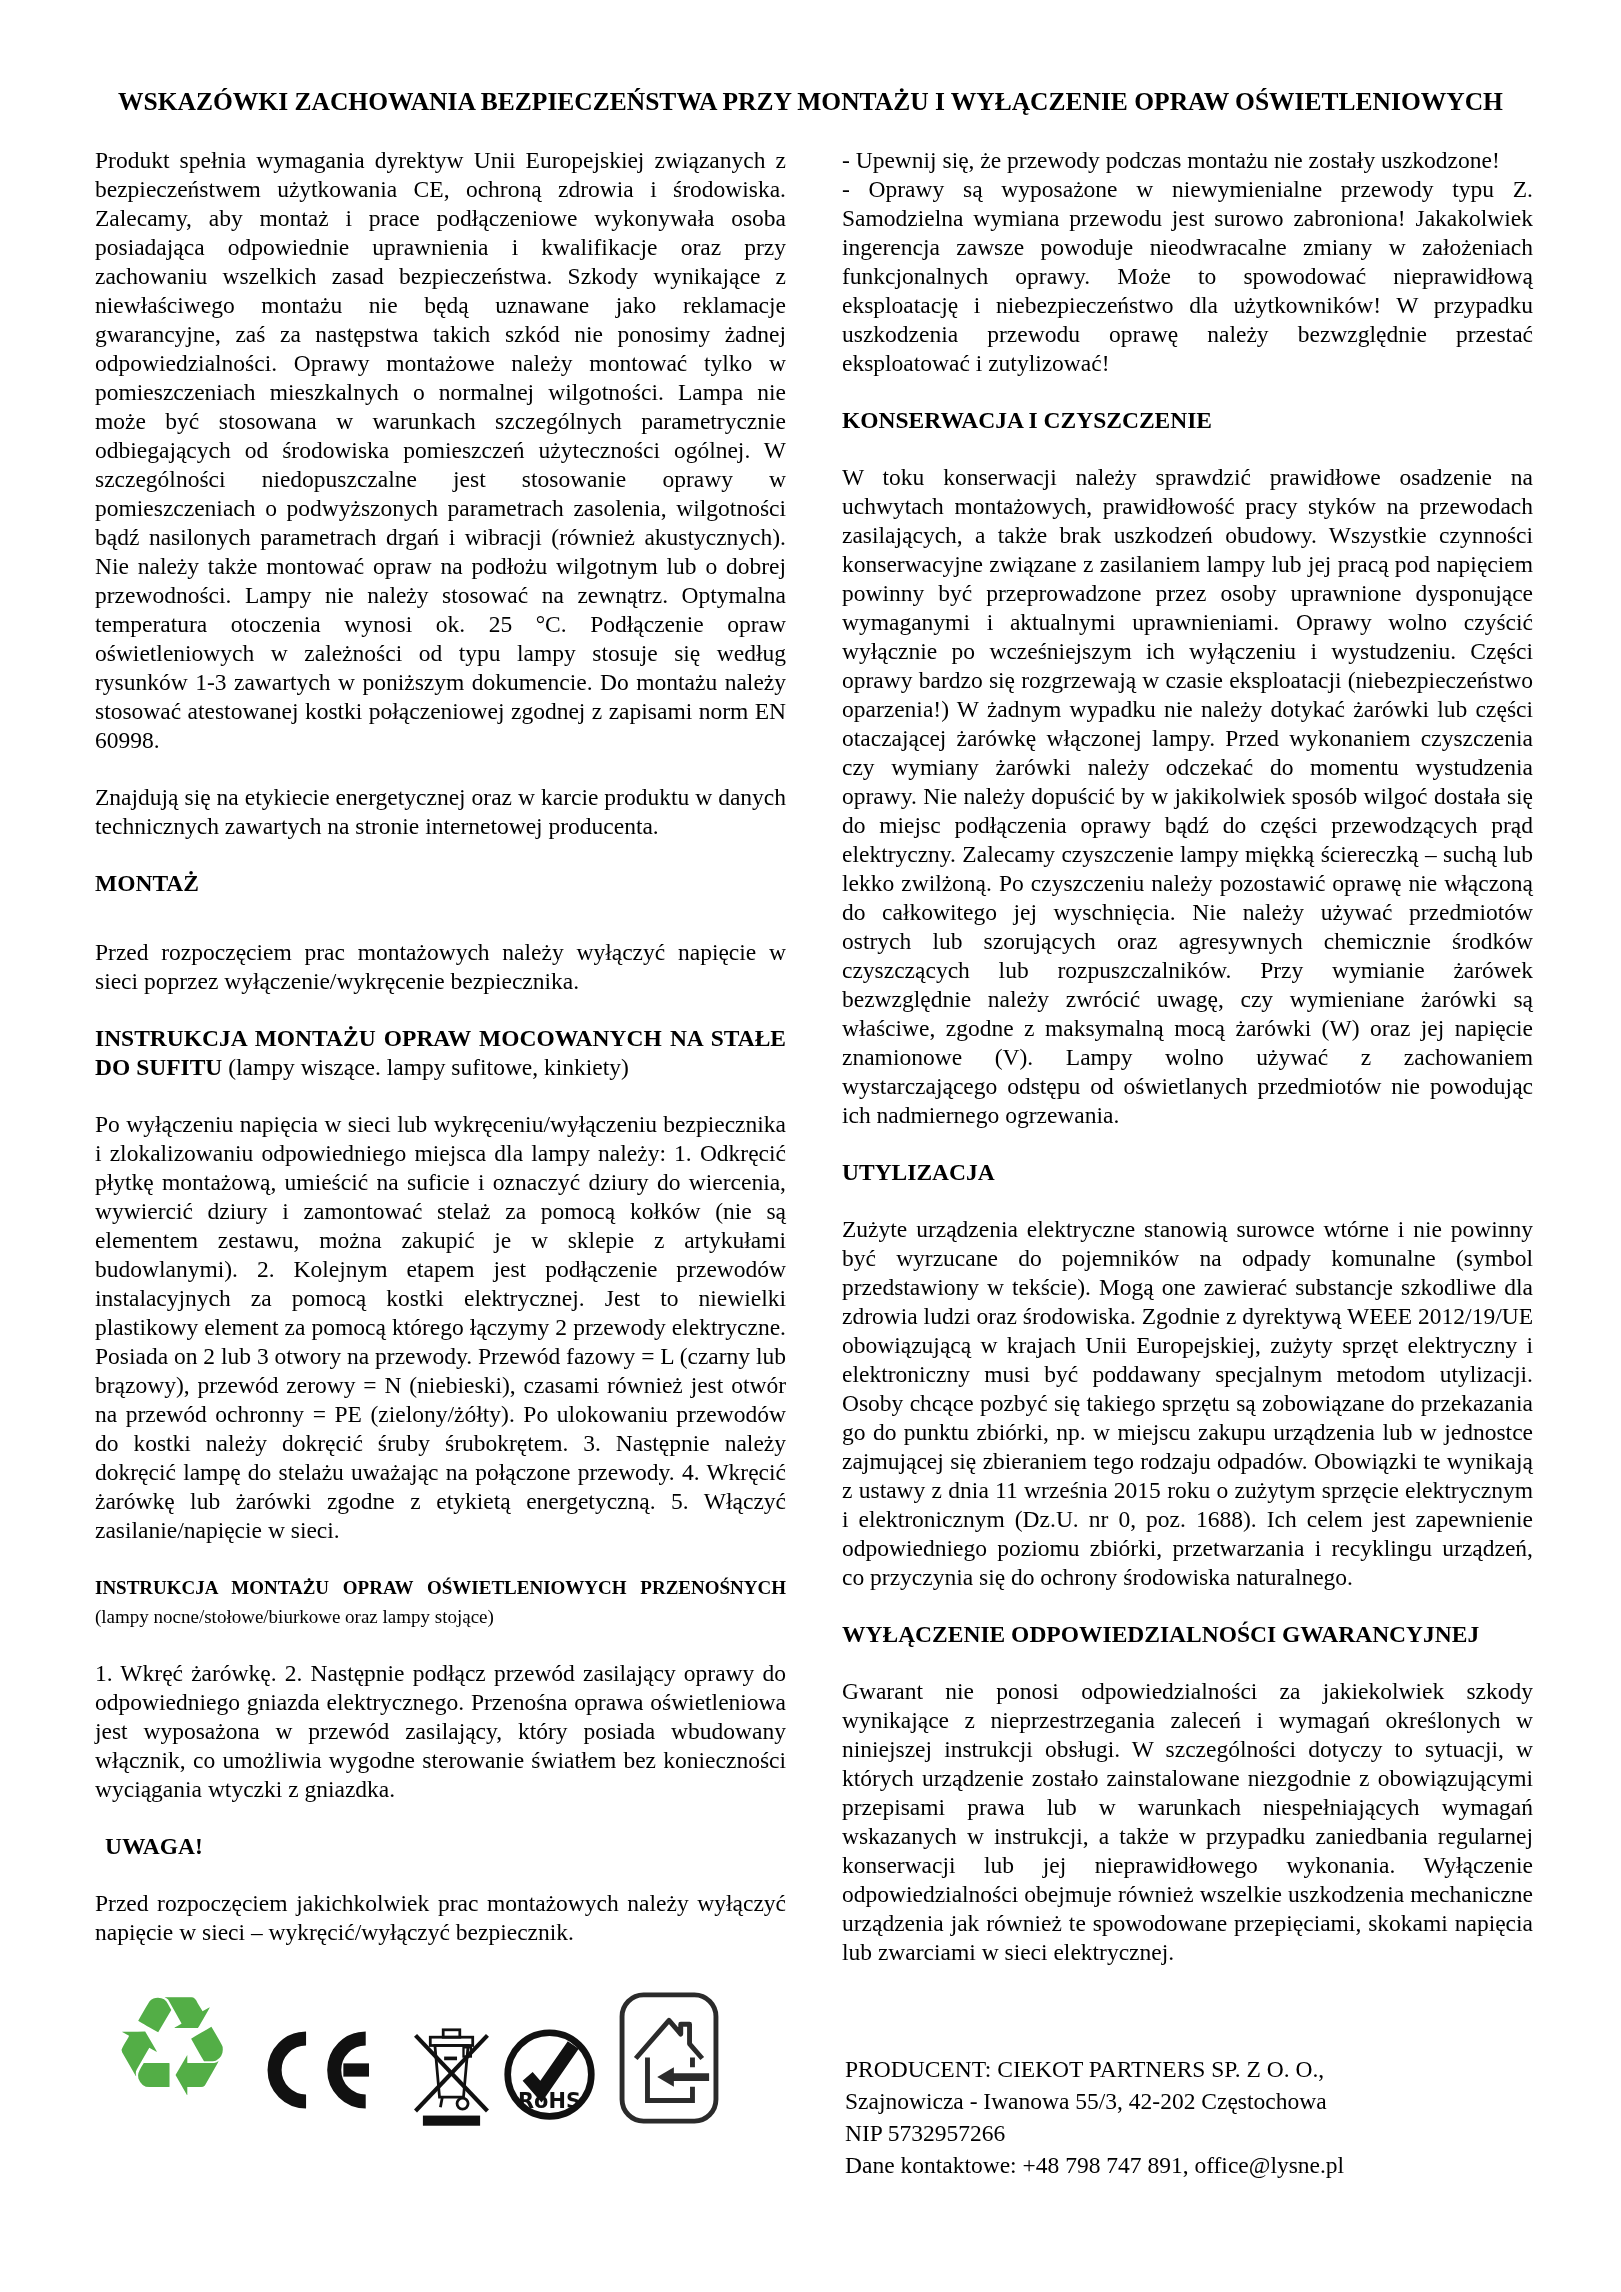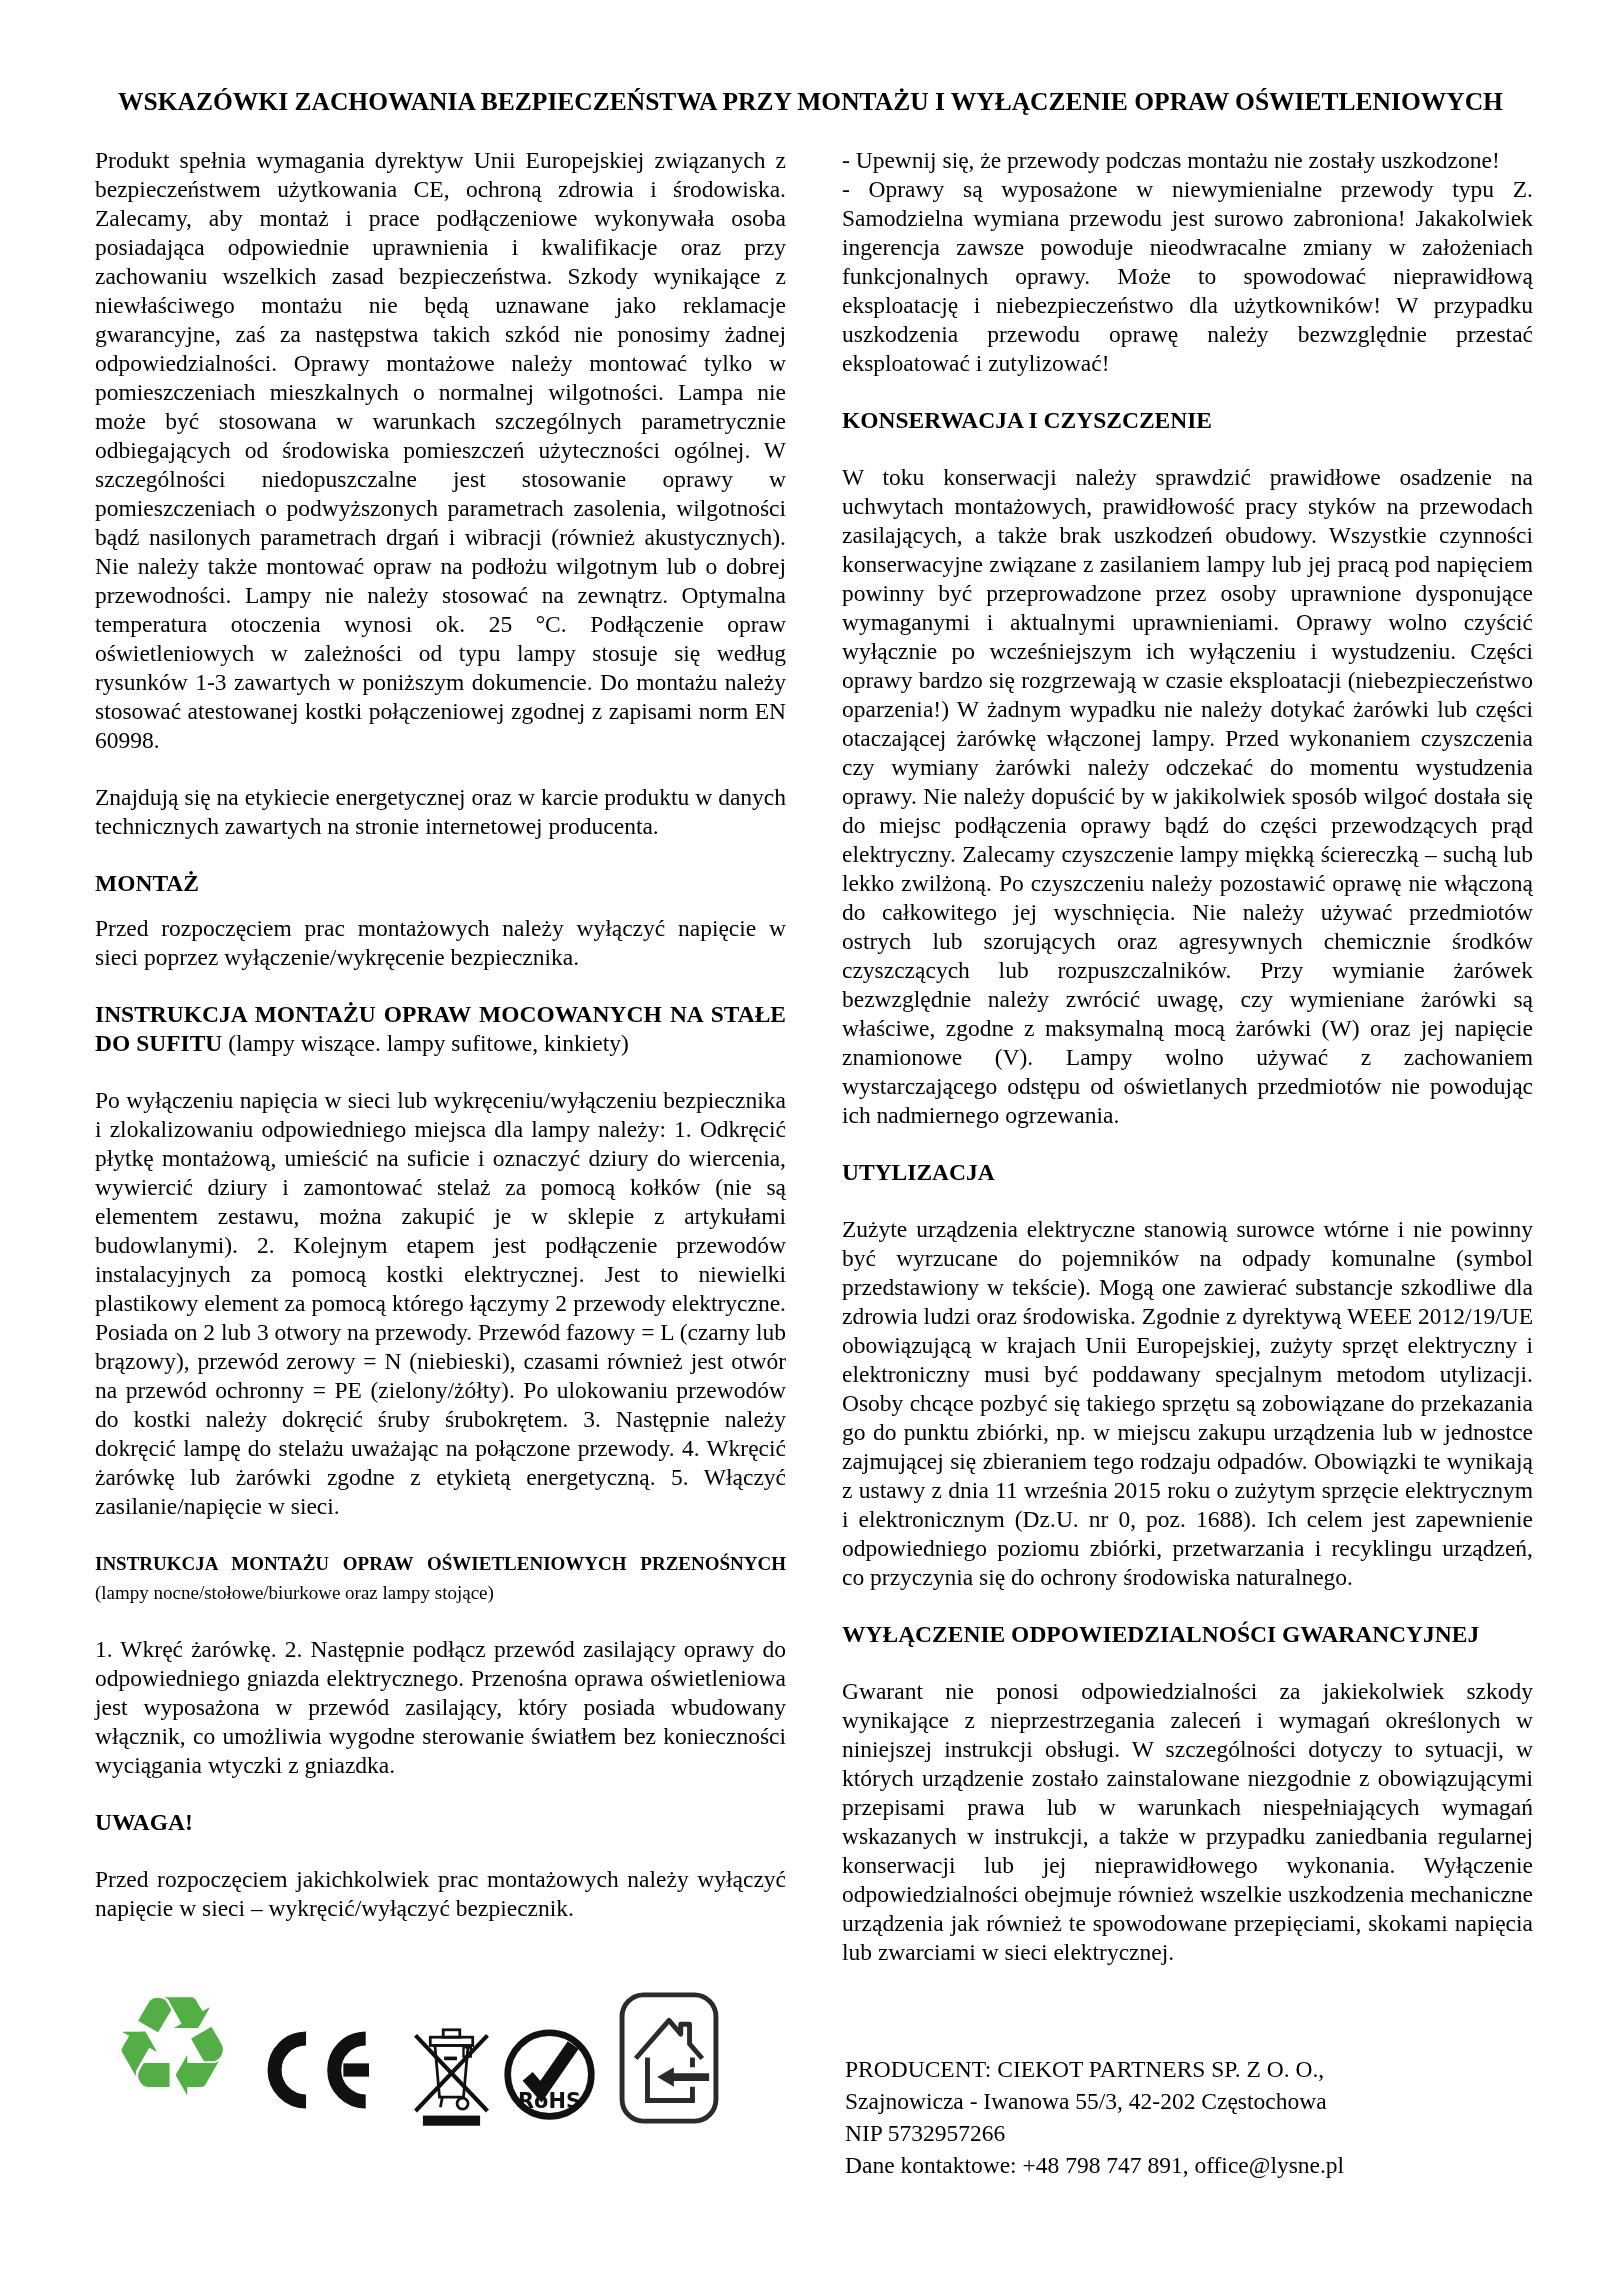--- a/index.html
+++ b/index.html
@@ -69,27 +69,27 @@
 <body>
 
 <div class="page">
 
   <h1 class="doc-title">WSKAZÓWKI ZACHOWANIA BEZPIECZEŃSTWA PRZY MONTAŻU I WYŁĄCZENIE OPRAW OŚWIETLENIOWYCH</h1>
 
   <div class="columns">
     <div class="col" id="left-col">
         <p class="block para">Produkt spełnia wymagania dyrektyw Unii Europejskiej związanych z bezpieczeństwem użytkowania CE, ochroną zdrowia i środowiska. Zalecamy, aby montaż i prace podłączeniowe wykonywała osoba posiadająca odpowiednie uprawnienia i kwalifikacje oraz przy zachowaniu wszelkich zasad bezpieczeństwa. Szkody wynikające z niewłaściwego montażu nie będą uznawane jako reklamacje gwarancyjne, zaś za następstwa takich szkód nie ponosimy żadnej odpowiedzialności. Oprawy montażowe należy montować tylko w pomieszczeniach mieszkalnych o normalnej wilgotności. Lampa nie może być stosowana w warunkach szczególnych parametrycznie odbiegających od środowiska pomieszczeń użyteczności ogólnej. W szczególności niedopuszczalne jest stosowanie oprawy w pomieszczeniach o podwyższonych parametrach zasolenia, wilgotności bądź nasilonych parametrach drgań i wibracji (również akustycznych). Nie należy także montować opraw na podłożu wilgotnym lub o dobrej przewodności. Lampy nie należy stosować na zewnątrz. Optymalna temperatura otoczenia wynosi ok. 25 °C. Podłączenie opraw oświetleniowych w zależności od typu lampy stosuje się według rysunków 1-3 zawartych w poniższym dokumencie. Do montażu należy stosować atestowanej kostki połączeniowej zgodnej z zapisami norm EN 60998.</p>
         <p class="block para">Znajdują się na etykiecie energetycznej oraz w karcie produktu w danych technicznych zawartych na stronie internetowej producenta.</p>
-        <h2 class="block heading" style="margin: 0px 0px 16px; font-size: 23.5px; line-height: 29px;"><span class="bold">MONTAŻ</span></h2>
+        <h2 class="block heading" style="margin: 0px 0px 40px; font-size: 23.5px; line-height: 29px;"><span class="bold">MONTAŻ</span></h2>
         <p class="block para">Przed rozpoczęciem prac montażowych należy wyłączyć napięcie w sieci poprzez wyłączenie/wykręcenie bezpiecznika.</p>
         <h2 class="block heading" style="margin: 8px 0px 28px; font-size: 23.5px; line-height: 29px;"><span class="bold">INSTRUKCJA MONTAŻU OPRAW MOCOWANYCH NA STAŁE DO SUFITU</span><span class="normal"> (lampy wiszące. lampy sufitowe, kinkiety)</span></h2>
         <p class="block para">Po wyłączeniu napięcia w sieci lub wykręceniu/wyłączeniu bezpiecznika i zlokalizowaniu odpowiedniego miejsca dla lampy należy: 1. Odkręcić płytkę montażową, umieścić na suficie i oznaczyć dziury do wiercenia, wywiercić dziury i zamontować stelaż za pomocą kołków (nie są elementem zestawu, można zakupić je w sklepie z artykułami budowlanymi). 2. Kolejnym etapem jest podłączenie przewodów instalacyjnych za pomocą kostki elektrycznej. Jest to niewielki plastikowy element za pomocą którego łączymy 2 przewody elektryczne. Posiada on 2 lub 3 otwory na przewody. Przewód fazowy = L (czarny lub brązowy), przewód zerowy = N (niebieski), czasami również jest otwór na przewód ochronny = PE (zielony/żółty). Po ulokowaniu przewodów do kostki należy dokręcić śruby śrubokrętem. 3. Następnie należy dokręcić lampę do stelażu uważając na połączone przewody. 4. Wkręcić żarówkę lub żarówki zgodne z etykietą energetyczną. 5. Włączyć zasilanie/napięcie w sieci.</p>
         <h2 class="block heading" style="margin: 0px 0px 28px; font-size: 19px; line-height: 29px;"><span class="bold">INSTRUKCJA MONTAŻU OPRAW OŚWIETLENIOWYCH PRZENOŚNYCH</span><span class="normal"> (lampy nocne/stołowe/biurkowe oraz lampy stojące)</span></h2>
         <p class="block para">1. Wkręć żarówkę. 2. Następnie podłącz przewód zasilający oprawy do odpowiedniego gniazda elektrycznego. Przenośna oprawa oświetleniowa jest wyposażona w przewód zasilający, który posiada wbudowany włącznik, co umożliwia wygodne sterowanie światłem bez konieczności wyciągania wtyczki z gniazdka.</p>
-        <h2 class="block heading" style="margin: 0px 0px 28px; font-size: 23.5px; line-height: 29px;"><span class="bold">UWAGA!</span></h2>
+        <h2 class="block heading" style="margin: 0px 10px 28px; font-size: 23.5px; line-height: 29px;"><span class="bold">UWAGA!</span></h2>
         <p class="block para">Przed rozpoczęciem jakichkolwiek prac montażowych należy wyłączyć napięcie w sieci – wykręcić/wyłączyć bezpiecznik.</p>
       </div>
     <div class="col" id="right-col">
         <p class="block para tight">- Upewnij się, że przewody podczas montażu nie zostały uszkodzone!</p>
         <p class="block para">- Oprawy są wyposażone w niewymienialne przewody typu Z. Samodzielna wymiana przewodu jest surowo zabroniona! Jakakolwiek ingerencja zawsze powoduje nieodwracalne zmiany w założeniach funkcjonalnych oprawy. Może to spowodować nieprawidłową eksploatację i niebezpieczeństwo dla użytkowników! W przypadku uszkodzenia przewodu oprawę należy bezwzględnie przestać eksploatować i zutylizować!</p>
         <h2 class="block heading" style="margin: 0px 0px 28px; font-size: 23.5px; line-height: 29px;"><span class="bold">KONSERWACJA I CZYSZCZENIE</span></h2>
         <p class="block para">W toku konserwacji należy sprawdzić prawidłowe osadzenie na uchwytach montażowych, prawidłowość pracy styków na przewodach zasilających, a także brak uszkodzeń obudowy. Wszystkie czynności konserwacyjne związane z zasilaniem lampy lub jej pracą pod napięciem powinny być przeprowadzone przez osoby uprawnione dysponujące wymaganymi i aktualnymi uprawnieniami. Oprawy wolno czyścić wyłącznie po wcześniejszym ich wyłączeniu i wystudzeniu. Części oprawy bardzo się rozgrzewają w czasie eksploatacji (niebezpieczeństwo oparzenia!) W żadnym wypadku nie należy dotykać żarówki lub części otaczającej żarówkę włączonej lampy. Przed wykonaniem czyszczenia czy wymiany żarówki należy odczekać do momentu wystudzenia oprawy. Nie należy dopuścić by w jakikolwiek sposób wilgoć dostała się do miejsc podłączenia oprawy bądź do części przewodzących prąd elektryczny. Zalecamy czyszczenie lampy miękką ściereczką – suchą lub lekko zwilżoną. Po czyszczeniu należy pozostawić oprawę nie włączoną do całkowitego jej wyschnięcia. Nie należy używać przedmiotów ostrych lub szorujących oraz agresywnych chemicznie środków czyszczących lub rozpuszczalników. Przy wymianie żarówek bezwzględnie należy zwrócić uwagę, czy wymieniane żarówki są właściwe, zgodne z maksymalną mocą żarówki (W) oraz jej napięcie znamionowe (V). Lampy wolno używać z zachowaniem wystarczającego odstępu od oświetlanych przedmiotów nie powodując ich nadmiernego ogrzewania.</p>
         <h2 class="block heading" style="margin: 0px 0px 28px; font-size: 23.5px; line-height: 29px;"><span class="bold">UTYLIZACJA</span></h2>
         <p class="block para">Zużyte urządzenia elektryczne stanowią surowce wtórne i nie powinny być wyrzucane do pojemników na odpady komunalne (symbol przedstawiony w tekście). Mogą one zawierać substancje szkodliwe dla zdrowia ludzi oraz środowiska. Zgodnie z dyrektywą WEEE 2012/19/UE obowiązującą w krajach Unii Europejskiej, zużyty sprzęt elektryczny i elektroniczny musi być poddawany specjalnym metodom utylizacji. Osoby chcące pozbyć się takiego sprzętu są zobowiązane do przekazania go do punktu zbiórki, np. w miejscu zakupu urządzenia lub w jednostce zajmującej się zbieraniem tego rodzaju odpadów. Obowiązki te wynikają z ustawy z dnia 11 września 2015 roku o zużytym sprzęcie elektrycznym i elektronicznym (Dz.U. nr 0, poz. 1688). Ich celem jest zapewnienie odpowiedniego poziomu zbiórki, przetwarzania i recyklingu urządzeń, co przyczynia się do ochrony środowiska naturalnego.</p>
         <h2 class="block heading" style="margin: 0px 0px 28px; font-size: 23.5px; line-height: 29px;"><span class="bold">WYŁĄCZENIE ODPOWIEDZIALNOŚCI GWARANCYJNEJ</span></h2>

